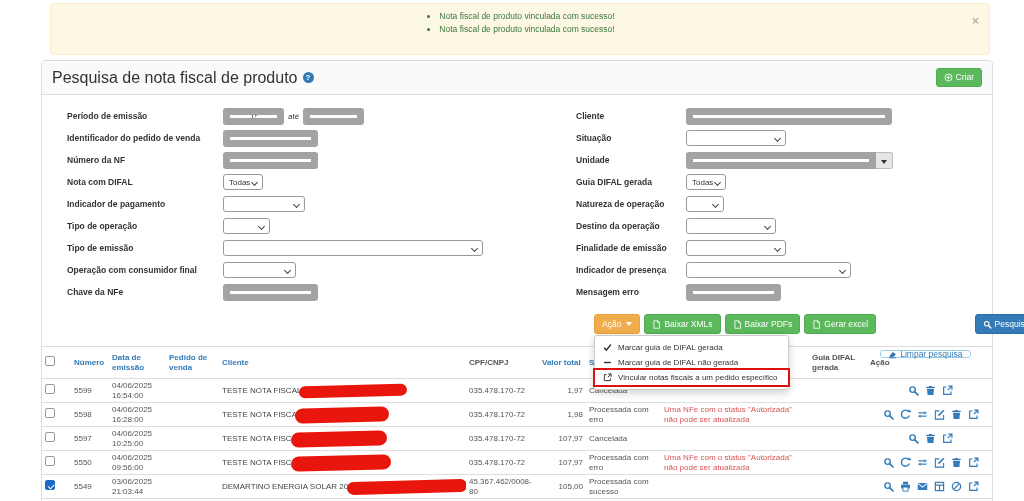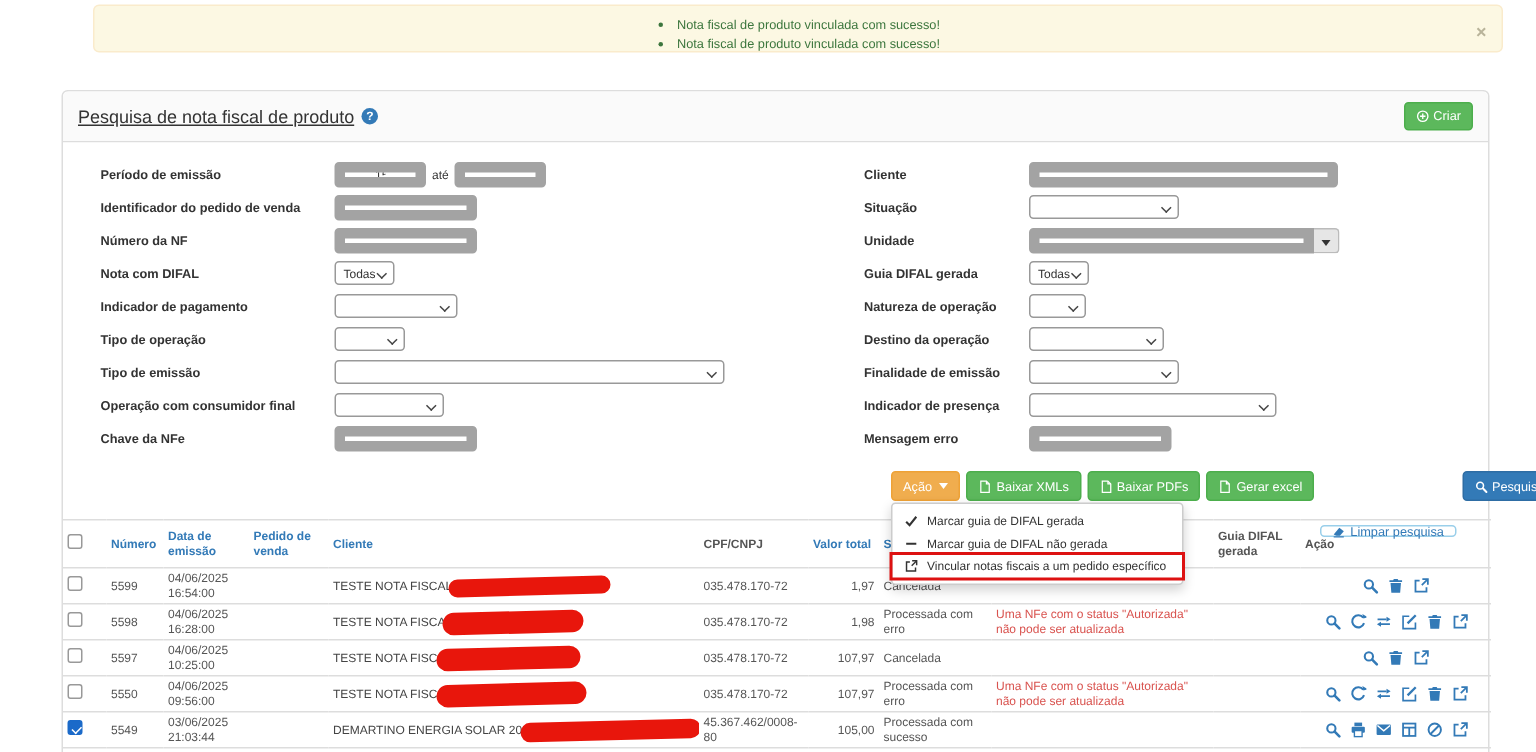--- a/index.html
+++ b/index.html
@@ -1,32 +1,32 @@
 <!DOCTYPE html>
 <html><head>
 <meta charset="utf-8">
 <style>
   * { margin:0; padding:0; box-sizing:border-box; }
   html,body { width:1024px; height:501px; overflow:hidden; background:#fff;
     font-family:"Liberation Sans","DejaVu Sans",sans-serif; color:#333; }
 
   
-  .banner { position:absolute; left:50px; top:3px; width:940px; height:32px;
-    background:#fcf8e3; border:1px solid #faebcc; border-radius:4px;margin-left:12px; }
+  .banner { position:absolute; left:50px; top:3px; width:940px; height:52px;
+    background:#fcf8e3; border:1px solid #faebcc; border-radius:4px; }
   .banner ul { width:fit-content; margin:6px auto 0 auto; list-style:disc;
     padding-left:14px; color:#3c763d; font-size:8.5px; line-height:13px; }
   .banner .close { position:absolute; right:10px; top:11px; color:#b9b49a;
     font-size:12px; font-weight:bold; cursor:pointer; line-height:12px; }
 
   
   .panel { position:absolute; left:41px; top:60px; width:952px; height:600px;
     border:1px solid #ddd; border-radius:4px; background:#fff; }
   .panel-heading { height:34px; background:#fafafa; border-bottom:1px solid #ddd;
     border-radius:4px 4px 0 0; display:flex; align-items:center; padding:0 10px; }
-  .panel-title { font-size:12px; color:#333;text-decoration:underline; }
+  .panel-title { font-size:16px; color:#333; }
   .help-icon { display:inline-block; width:11px; height:11px; margin-left:5px;
     background:#337ab7; color:#fff; border-radius:50%; font-size:8px; font-weight:bold;
     text-align:center; line-height:11px; }
   .btn { display:inline-flex; align-items:center; gap:3px; border-radius:3px;
     font-size:8.5px; padding:3px 7px; cursor:pointer; border:1px solid transparent;
     white-space:nowrap; line-height:11px; }
   .btn-create { margin-left:auto; background:#5cb85c; border-color:#4cae4c; color:#fff; }
 
   
   .form { position:relative; padding-top:13px; }

